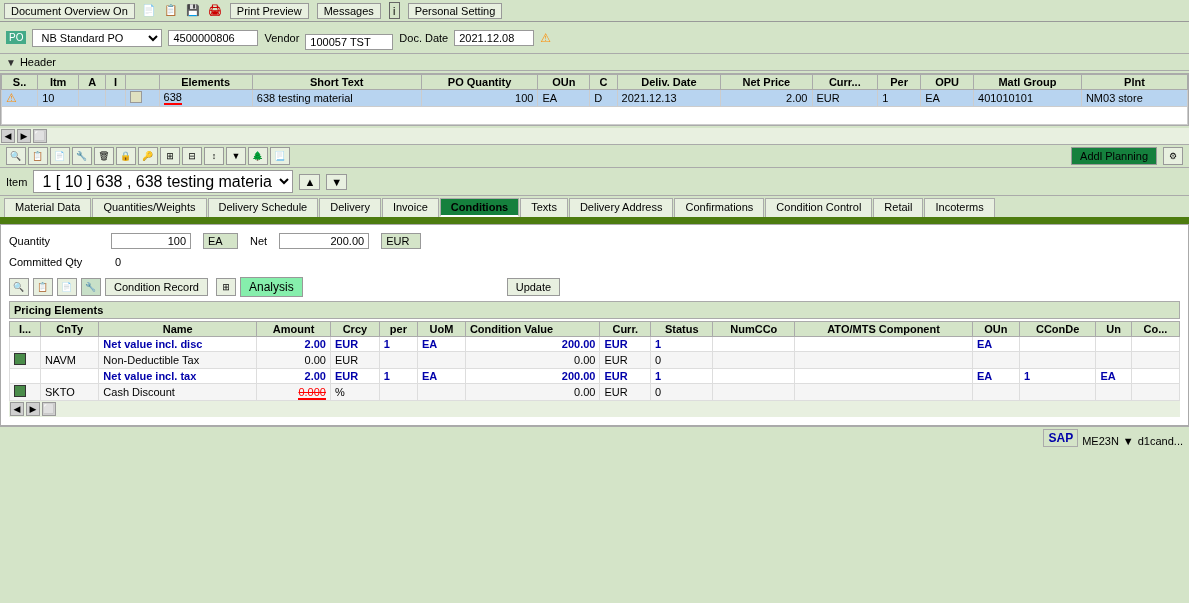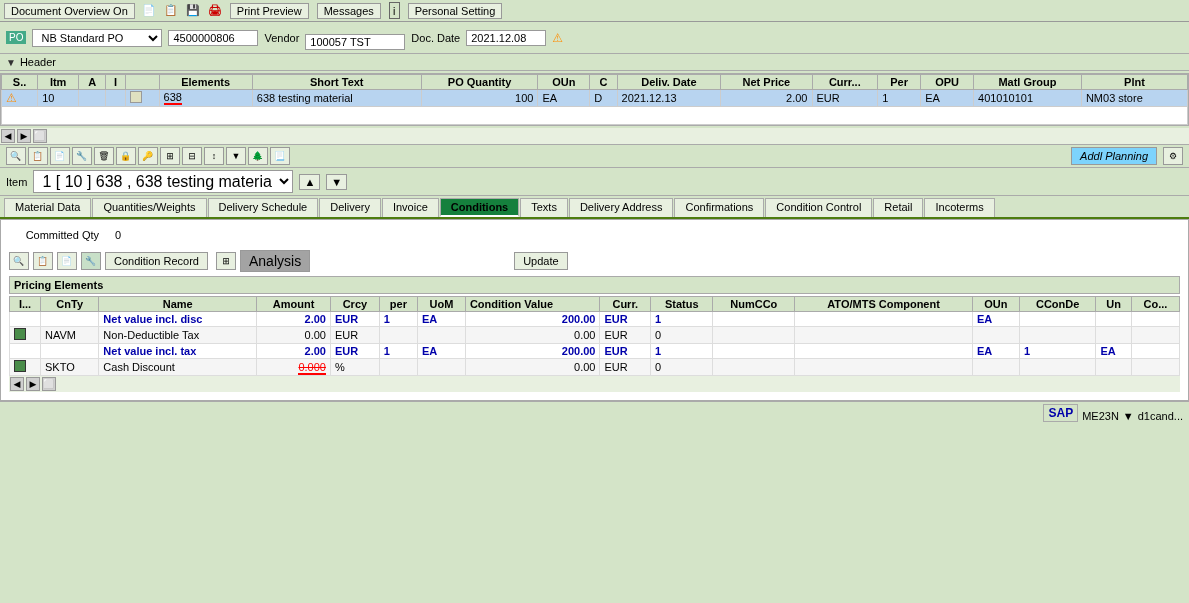--- a/index.html
+++ b/index.html
@@ -5,63 +5,63 @@
     * { box-sizing: border-box; margin: 0; padding: 0; }
     body { font-family: Arial, sans-serif; font-size: 11px; background: #d4e4c8; color: #000; }
 
     .toolbar { background: #d4e4c8; padding: 2px 4px; display: flex; align-items: center; gap: 8px; border-bottom: 1px solid #999; }
     .toolbar-btn { background: #e8f0e0; border: 1px solid #999; padding: 1px 6px; font-size: 11px; cursor: pointer; }
     .icon-btn { width: 20px; height: 18px; background: #e8f0e0; border: 1px solid #999; cursor: pointer; display: inline-flex; align-items: center; justify-content: center; font-size: 9px; }
 
     .header-bar { background: #d4e4c8; padding: 3px 6px; display: flex; align-items: center; gap: 6px; border-bottom: 1px solid #aaa; }
     .doc-type-select { background: #fff; border: 1px solid #999; padding: 1px 4px; font-size: 11px; width: 130px; }
     .doc-num-field { background: #fff; border: 1px solid #999; padding: 1px 4px; font-size: 11px; width: 90px; }
-    .vendor-field { background: #fff; border: 1px solid #999; padding: 1px 4px; font-size: 11px; width: 100px; margin-top: 9px; }
+    .vendor-field { background: #fff; border: 1px solid #999; padding: 1px 4px; font-size: 11px; width: 88px; margin-top: 9px; }
     .doc-date-field { background: #fff; border: 1px solid #999; padding: 1px 4px; font-size: 11px; width: 80px; }
     label { font-size: 11px; }
 
     .header-label-row { background: #d4e4c8; padding: 2px 6px; display: flex; align-items: center; gap: 4px; border-bottom: 1px solid #aaa; }
     .collapse-icon { font-size: 10px; color: #333; cursor: pointer; }
 
     .table-container { background: #fff; margin: 2px 0; border: 1px solid #aaa; overflow: auto; max-height: 120px; }
     .po-table { width: 100%; border-collapse: collapse; font-size: 11px; }
     .po-table th { background: #d4e4c8; border: 1px solid #aaa; padding: 1px 4px; white-space: nowrap; font-weight: bold; }
     .po-table td { border: 1px solid #ccc; padding: 1px 4px; white-space: nowrap; }
     .po-table tr.selected td { background: #b8d4f0; }
     .warning-icon { color: #ff8c00; font-size: 12px; }
     .red-underline { border-bottom: 2px solid red; display: inline-block; text-align: right; }
 
     .bottom-toolbar { background: #d4e4c8; padding: 2px 6px; display: flex; align-items: center; gap: 2px; border-top: 1px solid #aaa; border-bottom: 1px solid #aaa; }
-    .addl-planning-btn { background: #7dd3fc; border: 1px solid #999; padding: 2px 8px; font-size: 11px; cursor: pointer; margin-left: auto; font-style: italic; }
+    .addl-planning-btn { background: #15803d; border: 1px solid #999; padding: 2px 8px; font-size: 11px; cursor: pointer; margin-left: auto; }
 
     .item-bar { background: #d4e4c8; padding: 2px 6px; display: flex; align-items: center; gap: 6px; border-bottom: 1px solid #aaa; }
     .item-select { background: #fff; border: 1px solid #999; padding: 1px 4px; font-size: 16px; width: 260px; }
     .nav-btn { background: #e8f0e0; border: 1px solid #999; padding: 1px 4px; font-size: 11px; cursor: pointer; }
 
-    .tabs-row { background: #d4e4c8; display: flex; gap: 0; border-bottom: 2px solid #4d7c0f; padding-left: 4px; padding-top: 2px; }
+    .tabs-row { background: #d4e4c8; display: flex; gap: 0; border-bottom: 7px solid #4d7c0f; padding-left: 4px; padding-top: 2px; }
     .tab { background: #e8f0e0; border: 1px solid #aaa; border-bottom: none; padding: 2px 10px; font-size: 11px; cursor: pointer; margin-right: 1px; }
     .tab.active { background: #15803d; border-bottom: 2px solid #fff; font-weight: bold; }
 
     .content-area { background: #fff; padding: 8px; border: 1px solid #aaa; }
 
     .qty-row { display: flex; align-items: center; gap: 12px; margin-bottom: 6px; }
     .qty-label { font-size: 11px; width: 90px; }
     .qty-field { background: #fff; border: 1px solid #999; padding: 1px 4px; font-size: 11px; width: 80px; text-align: right; }
     .unit-field { background: #d4e4c8; border: 1px solid #999; padding: 1px 4px; font-size: 11px; width: 35px; }
     .net-label { font-size: 11px; }
     .net-value { background: #fff; border: 1px solid #999; padding: 1px 4px; font-size: 11px; width: 90px; text-align: right; }
     .currency-field { background: #d4e4c8; border: 1px solid #999; padding: 1px 4px; font-size: 11px; width: 40px; }
 
-    .committed-row { display: flex; align-items: center; gap: 12px; margin-bottom: 8px; text-align: right; }
+    .committed-row { display: flex; align-items: center; gap: 12px; margin-bottom: 8px; }
     .committed-label { font-size: 11px; width: 90px; }
     .committed-value { font-size: 11px; padding: 1px 4px; }
 
     .pricing-toolbar { display: flex; align-items: center; gap: 4px; margin-bottom: 4px; }
     .condition-record-btn { background: #e8f0e0; border: 1px solid #999; padding: 2px 8px; font-size: 11px; cursor: pointer; }
-    .analysis-btn { background: #a3a3a3; border: 1px solid #999; padding: 2px 8px; font-size: 14px; cursor: pointer; }
+    .analysis-btn { background: #86efac; border: 1px solid #999; padding: 2px 8px; font-size: 12px; cursor: pointer; }
     .update-btn { background: #e8f0e0; border: 1px solid #999; padding: 2px 8px; font-size: 11px; cursor: pointer; margin-left: 200px; }
 
     .pricing-label { font-size: 11px; font-weight: bold; padding: 2px 4px; background: #d4e4c8; border: 1px solid #aaa; margin-bottom: 2px; }
 
     .pricing-table { width: 100%; border-collapse: collapse; font-size: 11px; }
     .pricing-table th { background: #d4e4c8; border: 1px solid #aaa; padding: 1px 4px; white-space: nowrap; font-weight: bold; }
     .pricing-table td { border: 1px solid #ddd; padding: 1px 4px; white-space: nowrap; }
     .pricing-table tr:nth-child(even) td { background: #f5f5f5; }
     .green-box { width: 12px; height: 12px; background: #4a8c4a; display: inline-block; border: 1px solid #333; }
     .bold-row td { font-weight: bold; color: #0000aa; }
@@ -200,20 +200,28 @@
   <div class="tab">Texts</div>
   <div class="tab">Delivery Address</div>
   <div class="tab">Confirmations</div>
   <div class="tab">Condition Control</div>
   <div class="tab">Retail</div>
   <div class="tab">Incoterms</div>
 </div>
 
 <div class="content-area">
 
+  <div class="qty-row">
+    <label class="qty-label">Quantity</label>
+    <input class="qty-field" value="100" style="text-align: right;">
+    <input class="unit-field" value="EA" style="">
+    <label class="net-label">Net</label>
+    <input class="net-value" value="200.00" style="text-align: right;">
+    <input class="currency-field" value="EUR" style="">
+  </div>
 
   <div class="committed-row">
     <label class="committed-label">Committed Qty</label>
     <span class="committed-value">0</span>
   </div>
 
   <div class="pricing-toolbar">
     <button class="icon-btn">🔍</button>
     <button class="icon-btn">📋</button>
     <button class="icon-btn">📄</button>

